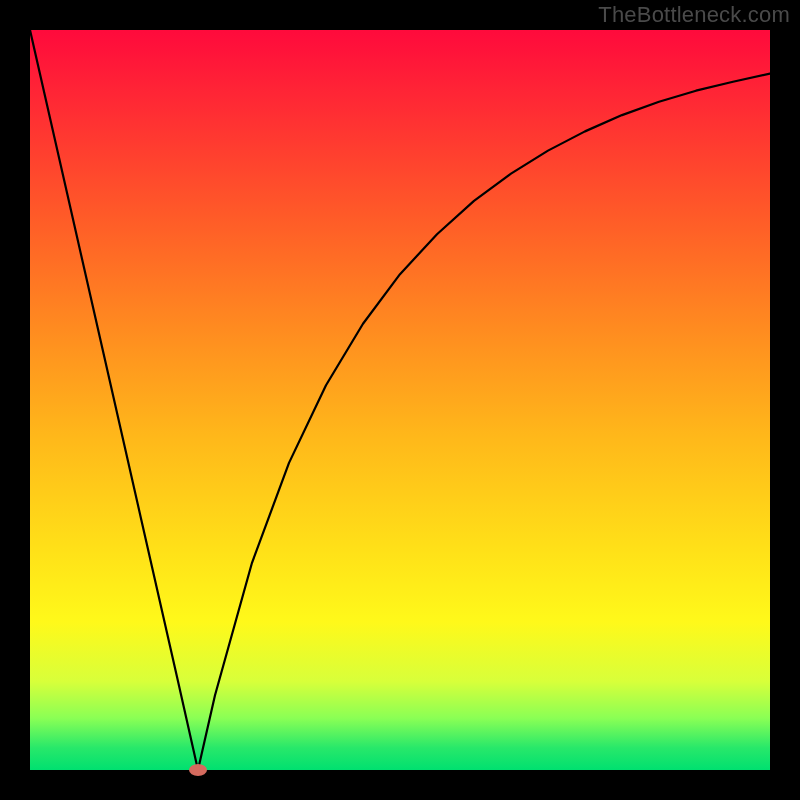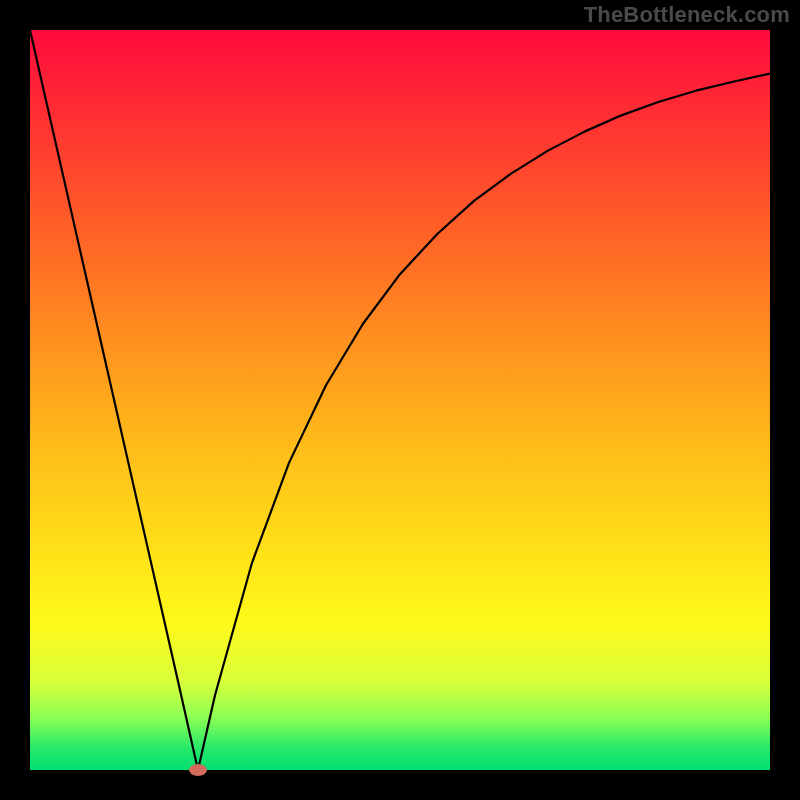--- a/index.html
+++ b/index.html
@@ -48,21 +48,20 @@
     pointer-events: none;
   }
   .watermark {
     position: absolute;
     top: 2px;
     right: 10px;
     color: #4a4a4a;
     font-size: 22px;
     letter-spacing: 0.2px;
     user-select: none;
-    font-weight: bold;
   }
   .marker {
     position: absolute;
     width: 18px;
     height: 12px;
     border-radius: 50%;
     background: #d46a5e;
     transform: translate(-50%, -50%);
   }
 </style>

